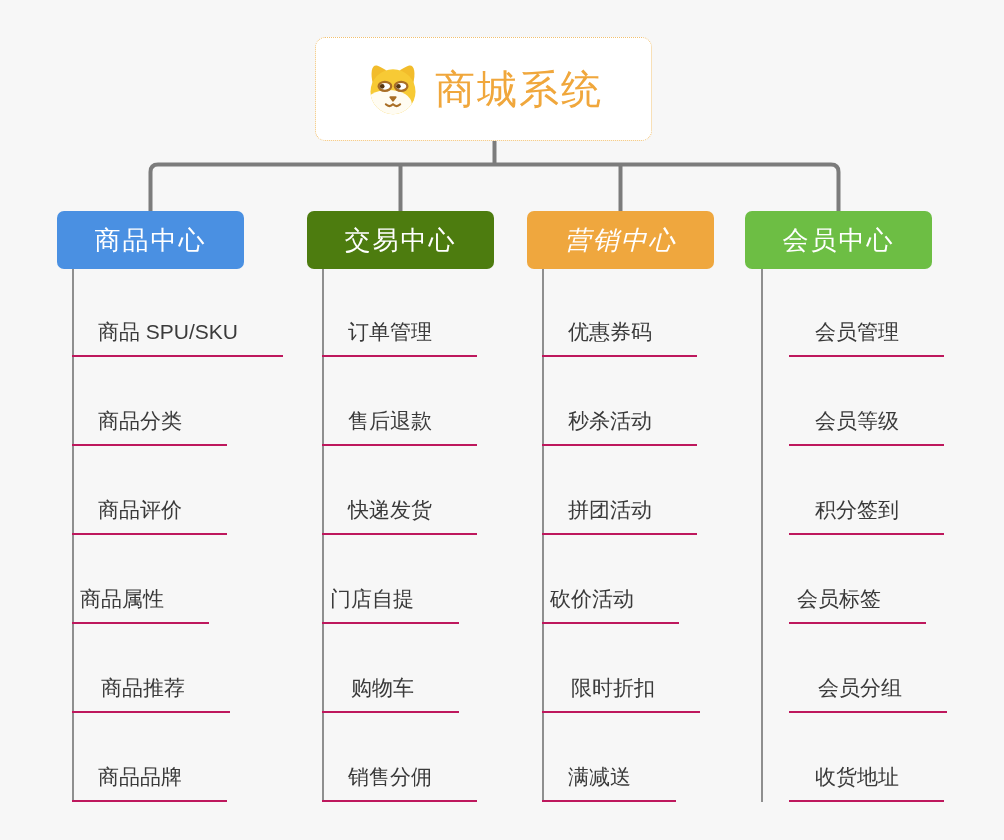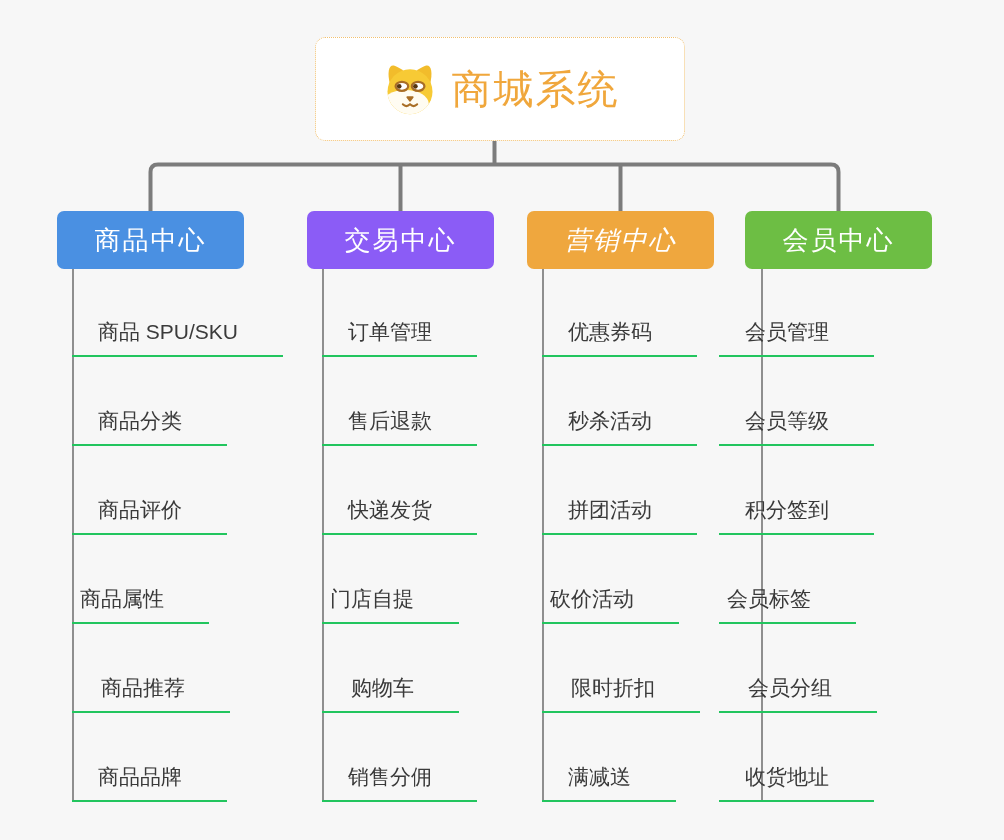--- a/index.html
+++ b/index.html
@@ -13,21 +13,21 @@
     background:#f7f7f7;
     overflow:hidden;
   }
   .connectors{
     position:absolute;left:0;top:0;width:1004px;height:840px;
     pointer-events:none;
   }
   .connectors path{fill:none;stroke-width:4;}
   
   .root{
-    position:absolute;left:315px;top:37px;width:370px;height:104px;
+    position:absolute;left:315px;top:37px;width:337px;height:104px;
     background:#ffffff;
     border:1px dotted #f2c170;
     border-radius:10px;
     box-sizing:border-box;
     display:flex;align-items:center;justify-content:center;gap:13px;
   }
   .root-title{
     font-size:40px;font-weight:500;letter-spacing:2px;
     color:#f0a73c;
   }
@@ -45,24 +45,24 @@
     position:absolute;top:269px;width:2px;height:533px;
     background:#8f8f8f;
   }
   .t0{left:72px;} .t1{left:322px;} .t2{left:542px;} .t3{left:761px;}
   
   .item{
     position:absolute;
     display:inline-block;
     font-size:21px;line-height:28px;color:#3a3a3a;
     padding:0 45px 9px 26px;
-    border-bottom:2px solid #22c55e;
+    border-bottom:2px solid #be185d;
     white-space:nowrap;
   }
-  .c0{left:72px;} .c1{left:322px;} .c2{left:542px;} .c3{left:719px;font-family:Liberation Serif, serif;}
+  .c0{left:72px;} .c1{left:322px;} .c2{left:542px;} .c3{left:789px;font-family:Liberation Serif, serif;}
   .i0{top:318px;} .i1{top:407px;} .i2{top:496px;}
   .i3{top:585px;padding-left:8px;} .i4{top:674px;padding-left:29px;} .i5{top:763px;}
 </style>
 </head>
 <body>
 
 <div class="canvas">
 
   <svg class="connectors" viewBox="0 0 1004 840">
     <path d="M494.5 141 V165" stroke="#7c7c7c"></path>
@@ -88,21 +88,21 @@
         <circle cx="20" cy="27" r="2.6" fill="#57360f"></circle>
         <circle cx="38" cy="27" r="2.6" fill="#57360f"></circle>
         <path d="M29 39 h6 l-3 4 z" fill="#a96e26" stroke="#a96e26" stroke-width="2" stroke-linejoin="round"></path>
         <path d="M24 47 Q28 51 32 47 Q36 51 40 47" fill="none" stroke="#a96e26" stroke-width="2.2" stroke-linecap="round"></path>
       </svg>
     </span>
     <span class="root-title">商城系统</span>
   </div>
 
   <div class="branch b0" style="background: rgb(74, 144, 226);">商品中心</div>
-  <div class="branch b1" style="background: #8b5cf6;">交易中心</div>
+  <div class="branch b1" style="background: #4d7c0f;">交易中心</div>
   <div class="branch b2" style="background: rgb(239, 167, 62); font-style: italic;">营销中心</div>
   <div class="branch b3" style="background: rgb(109, 190, 68);">会员中心</div>
 
   <div class="trunk t0"></div>
   <div class="trunk t1"></div>
   <div class="trunk t2"></div>
   <div class="trunk t3"></div>
 
   <div class="item c0 i0">商品 SPU/SKU</div>
   <div class="item c0 i1">商品分类</div>

